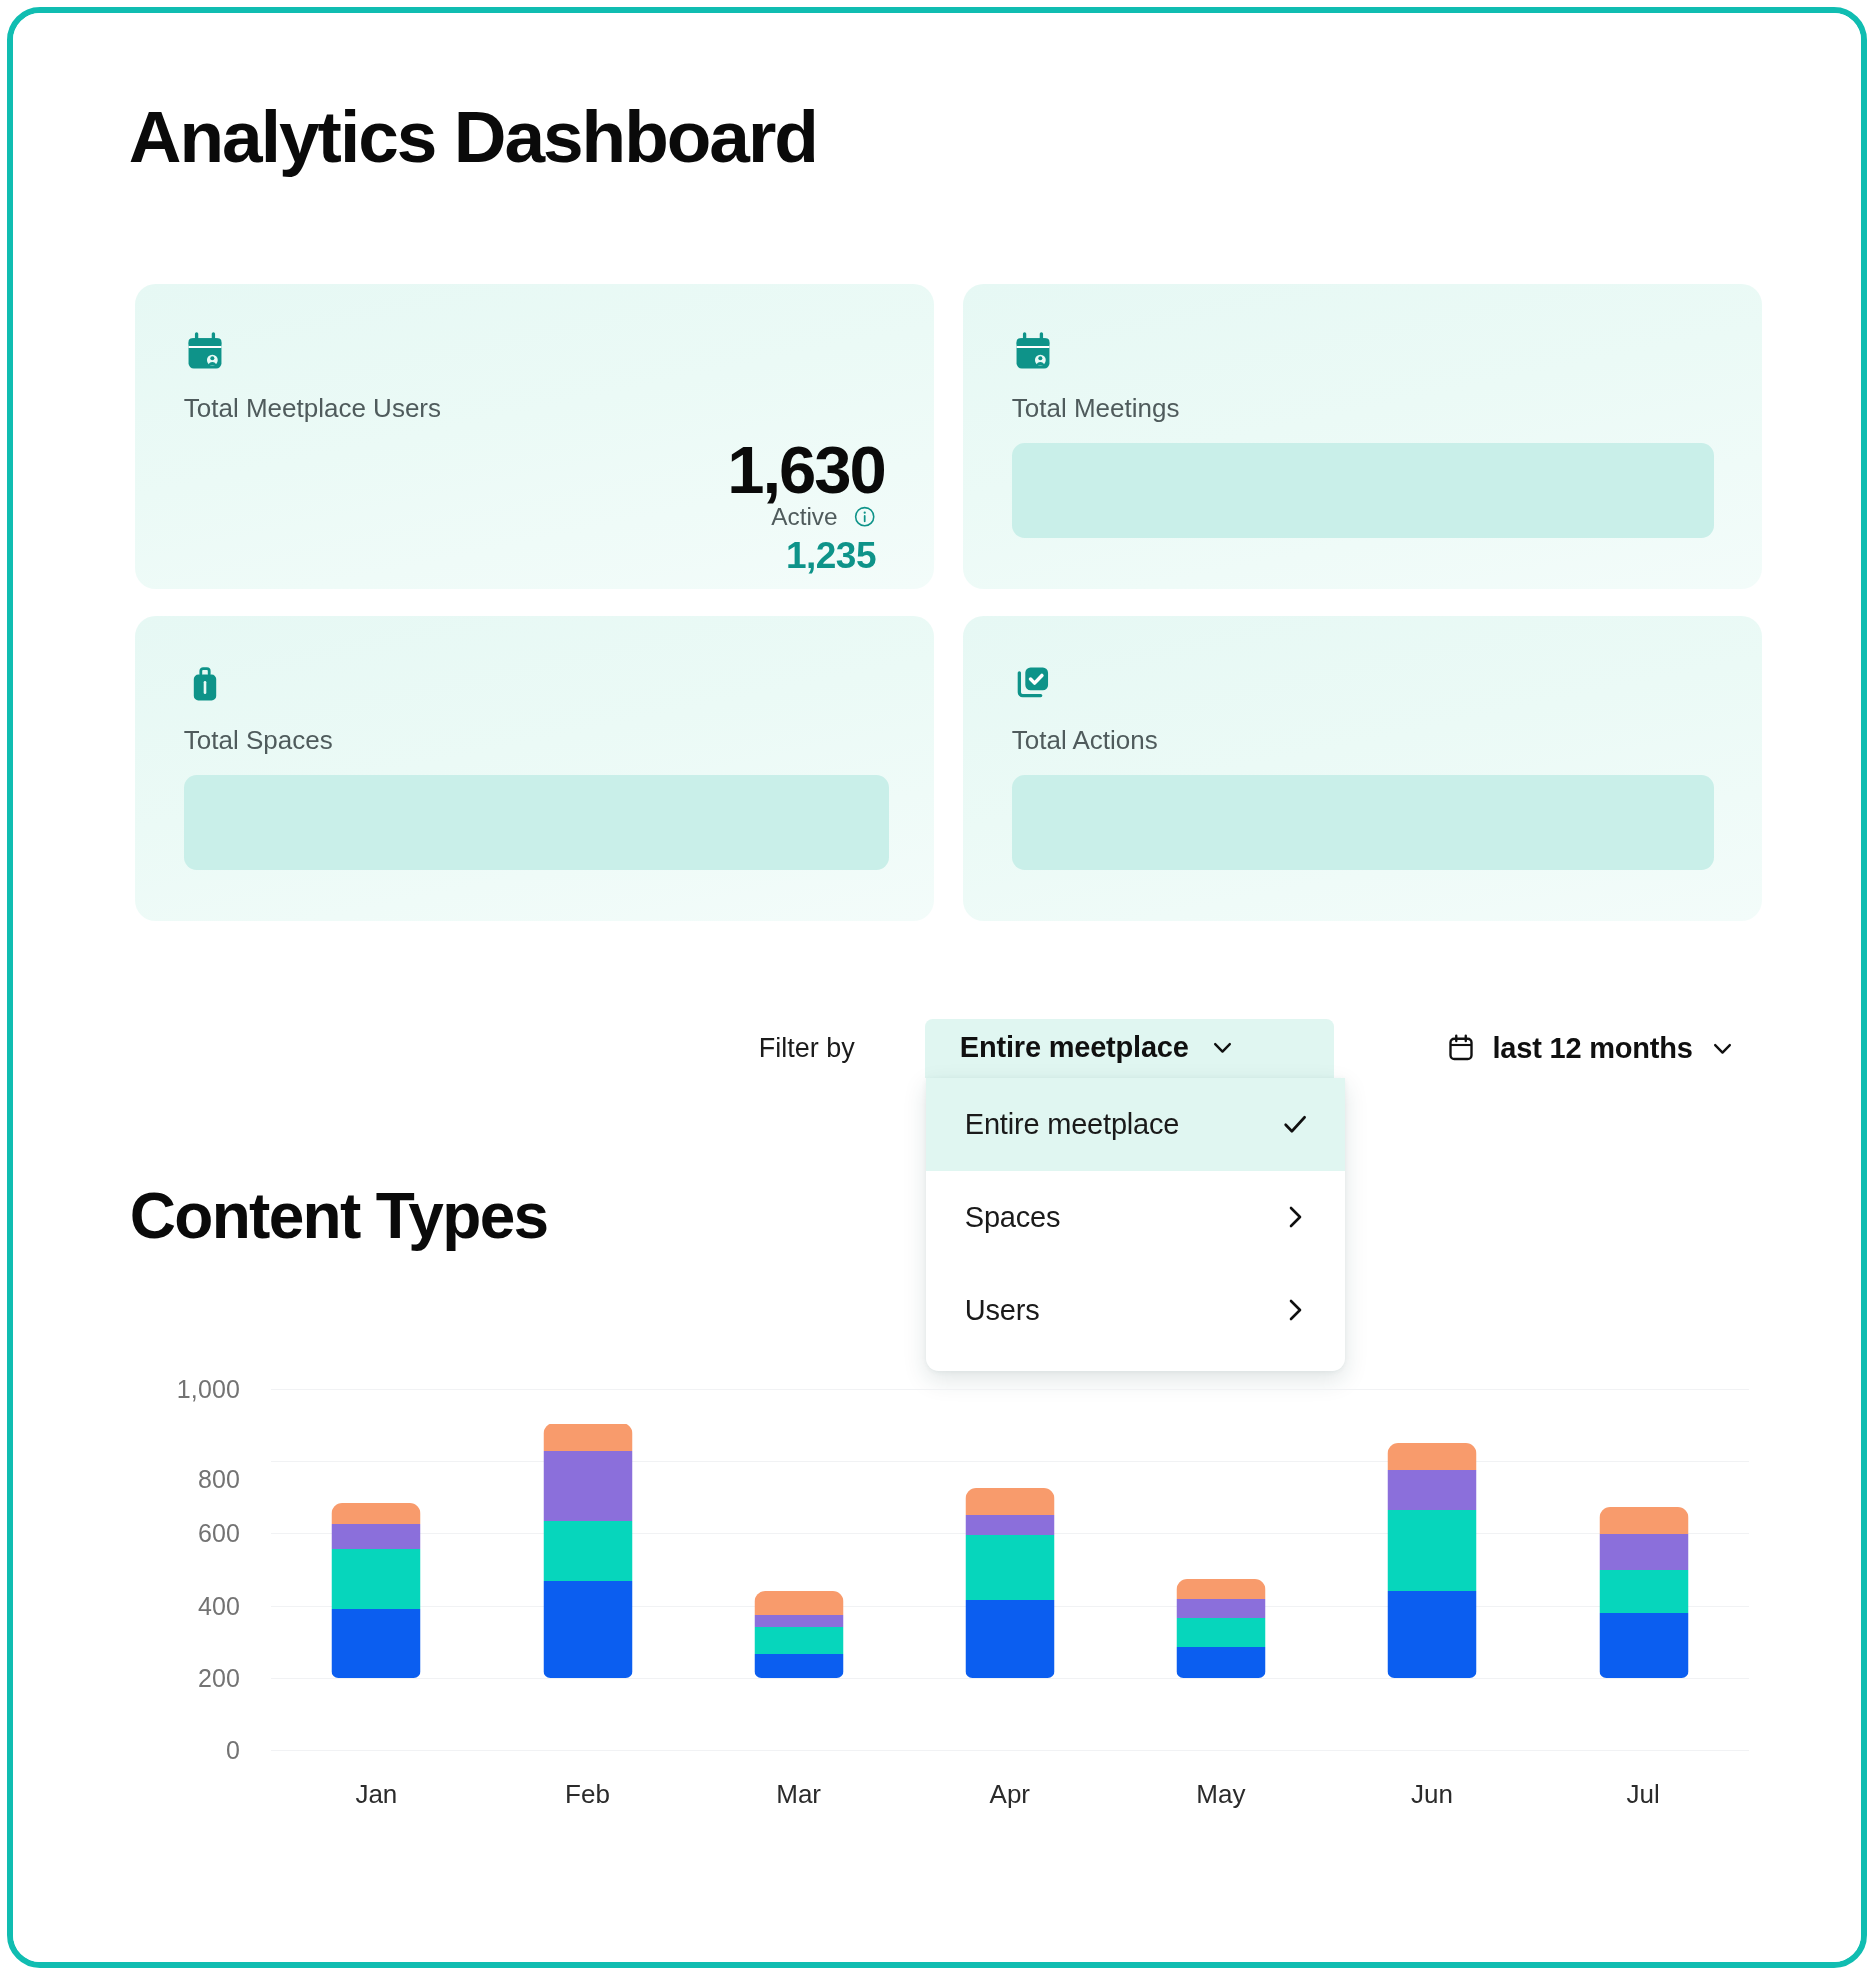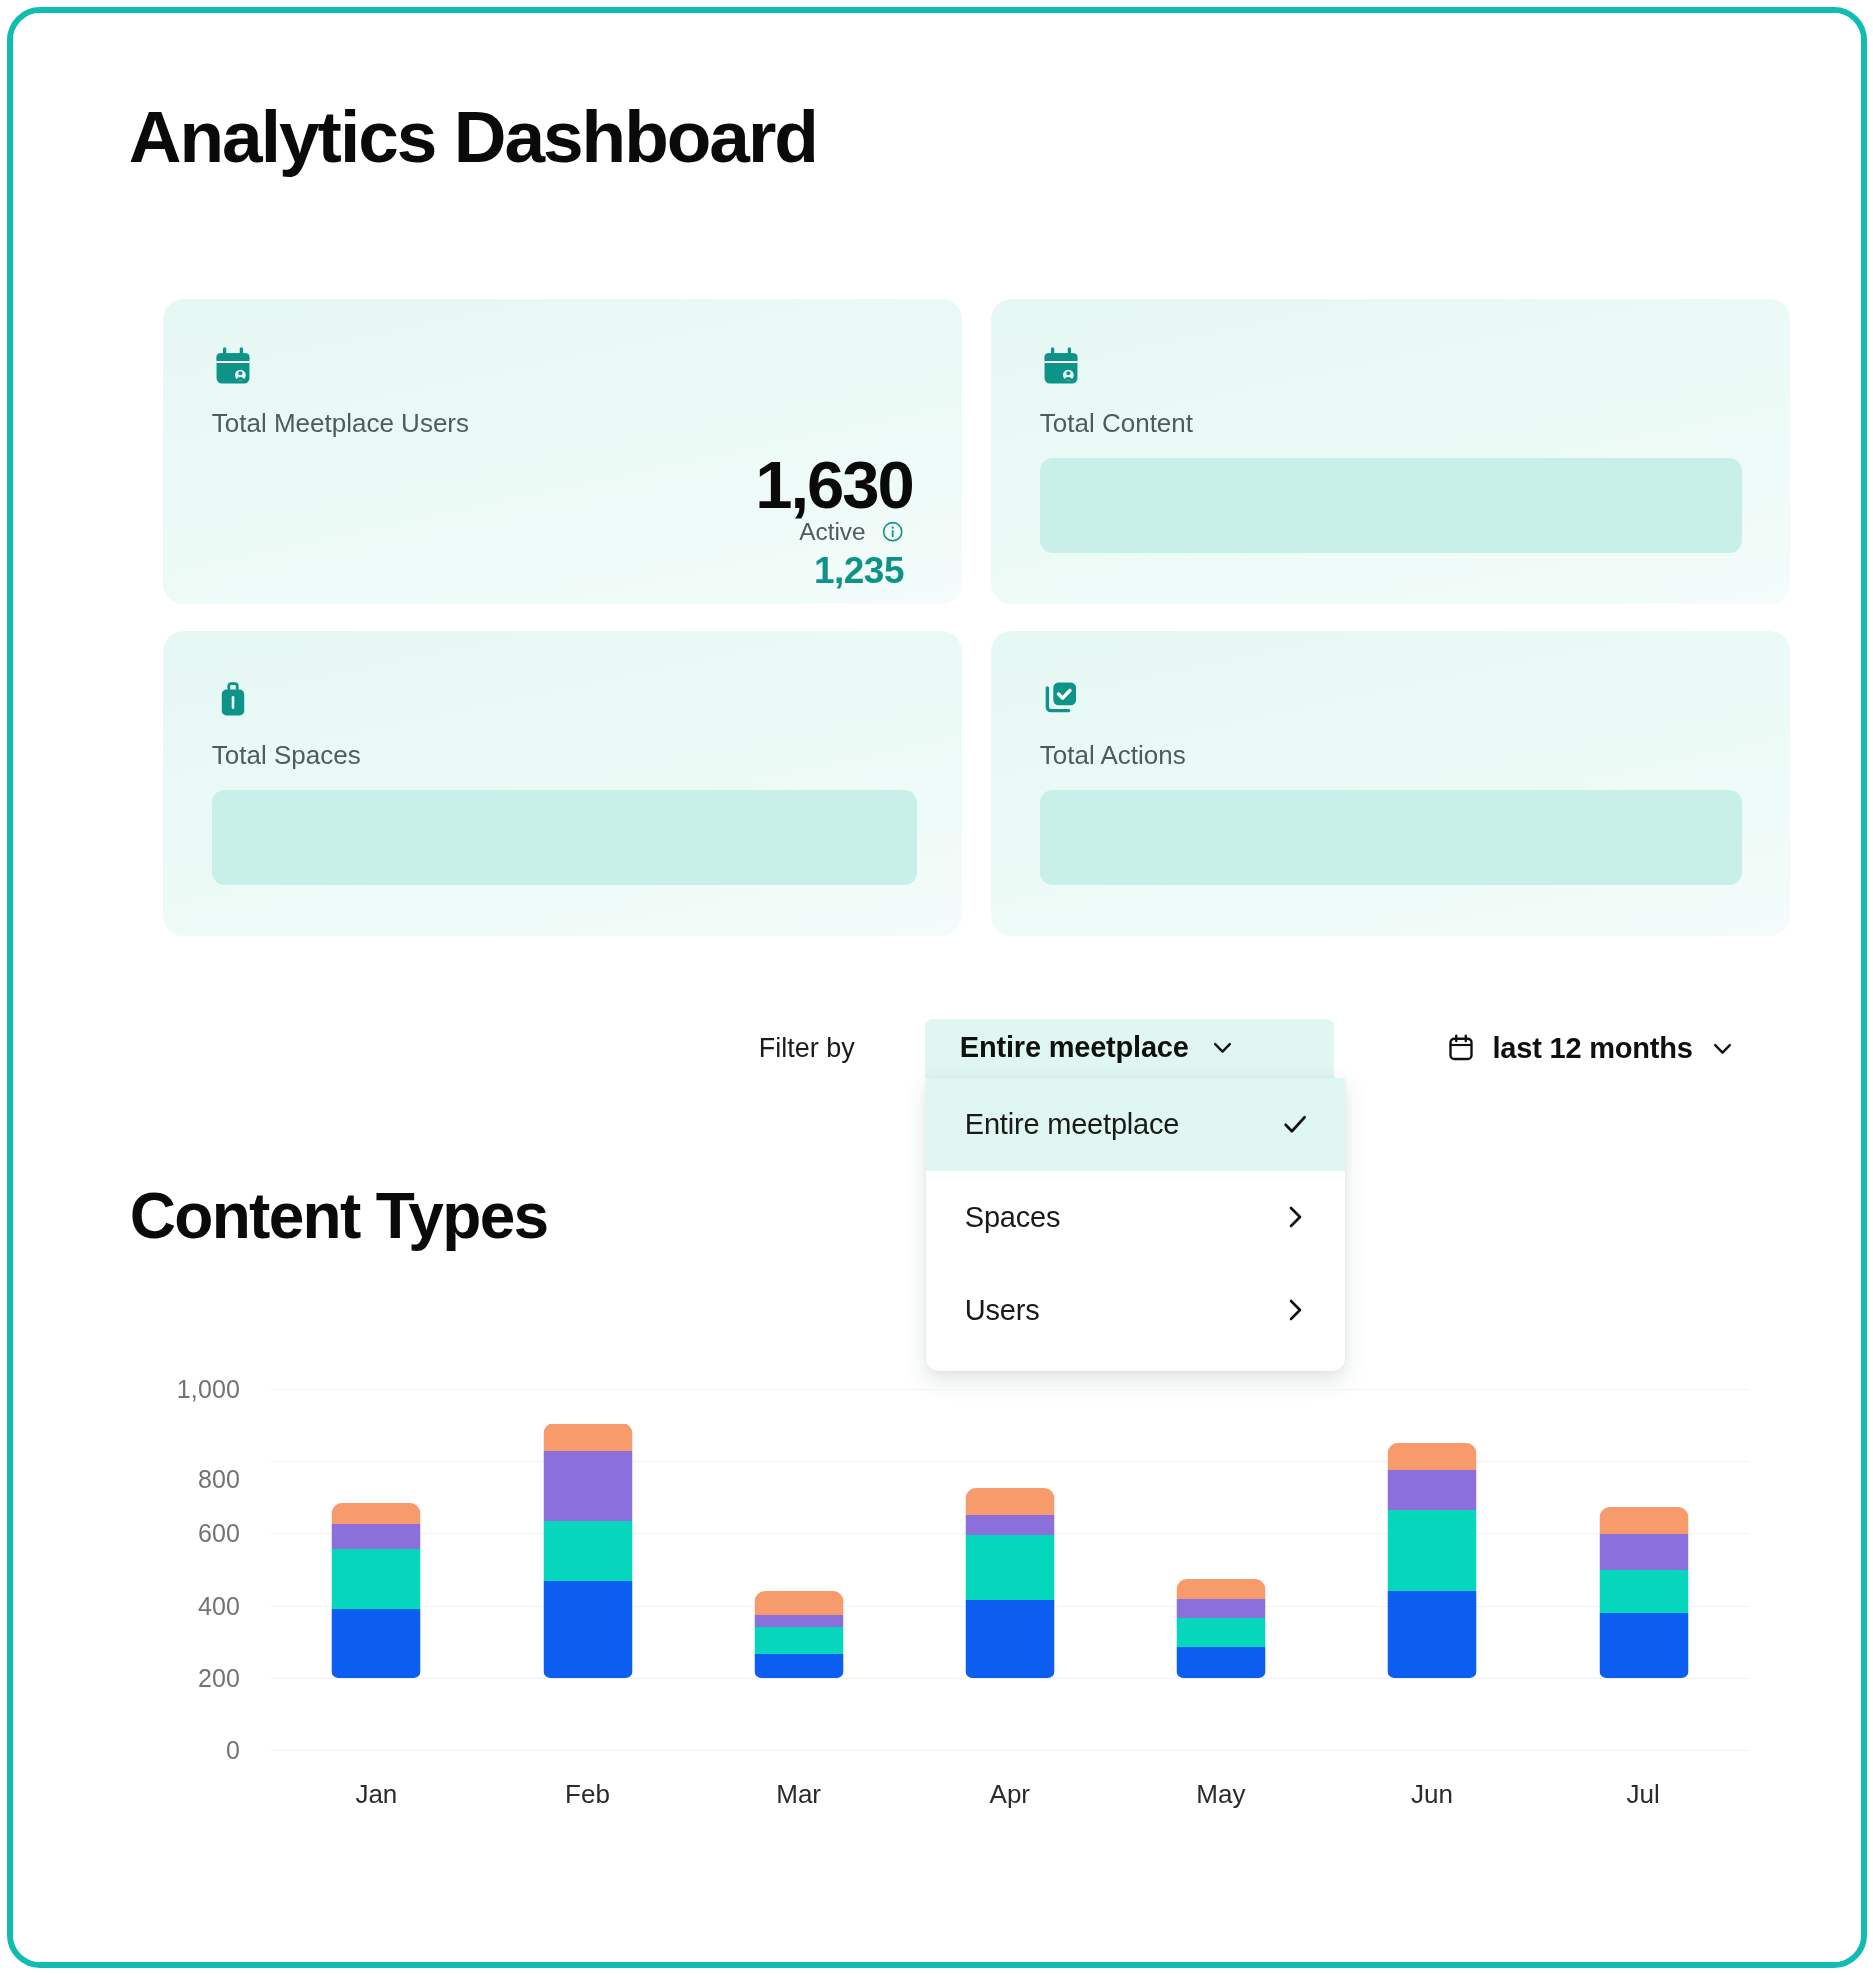--- a/index.html
+++ b/index.html
@@ -38,28 +38,27 @@
     font-weight: 700;
     letter-spacing: -2px;
     color: #0A0A0A;
     line-height: 1;
   }
 
   
   #kpi-grid {
     position: absolute;
     left: 122px;
-    top: 286px;
+    top: 271px;
     width: 1627px;
     display: grid;
     grid-template-columns: 799px 799px;
     grid-template-rows: 305px 305px;
     column-gap: 29px;
     row-gap: 27px;
-    margin-left: 28px;
   }
 
   .kpi-card {
     position: relative;
     border-radius: 20.5px;
     background: linear-gradient(168deg, #E6F8F4 0%, #EBFAF6 45%, #F3FCFA 100%);
     padding: 47px 49px 0 49px;
   }
 
   .kpi-icon {
@@ -344,21 +343,21 @@
       <div class="kpi-card">
         <svg class="kpi-icon" viewBox="0 0 24 24" fill="none">
           <rect x="2.6" y="4.2" width="18.8" height="17.2" rx="3" fill="#0E9389"></rect>
           <rect x="2.6" y="4.2" width="18.8" height="4.6" rx="2" fill="#0E9389"></rect>
           <path d="M7.2 1.6v3.6M16.8 1.6v3.6" stroke="#0E9389" stroke-width="1.9" stroke-linecap="round"></path>
           <path d="M2.6 9.1h18.8" stroke="#FFFFFF" stroke-width="1.1"></path>
           <circle cx="16.2" cy="16.6" r="3.1" fill="#E9F9F5"></circle>
           <circle cx="16.2" cy="15.6" r="1.15" fill="#0E9389"></circle>
           <path d="M13.9 19.5c.35-1.2 1.2-1.85 2.3-1.85s1.95.65 2.3 1.85z" fill="#0E9389"></path>
         </svg>
-        <div class="kpi-label">Total Content</div>
+        <div class="kpi-label">Total Meetings</div>
         <div class="kpi-skeleton wide"></div>
       </div>
 
       <div class="kpi-card">
         <svg class="kpi-icon" viewBox="0 0 24 24" fill="none">
           <rect x="5.6" y="6.6" width="12.8" height="14.8" rx="2.6" fill="#0E9389"></rect>
           <path d="M9.6 6.4V4.5c0-.7.6-1.3 1.3-1.3h2.2c.7 0 1.3.6 1.3 1.3v1.9" stroke="#0E9389" stroke-width="1.6" stroke-linecap="round"></path>
           <path d="M12 11v6" stroke="#E9F9F5" stroke-width="1.5" stroke-linecap="round"></path>
         </svg>
         <div class="kpi-label">Total Spaces</div>

